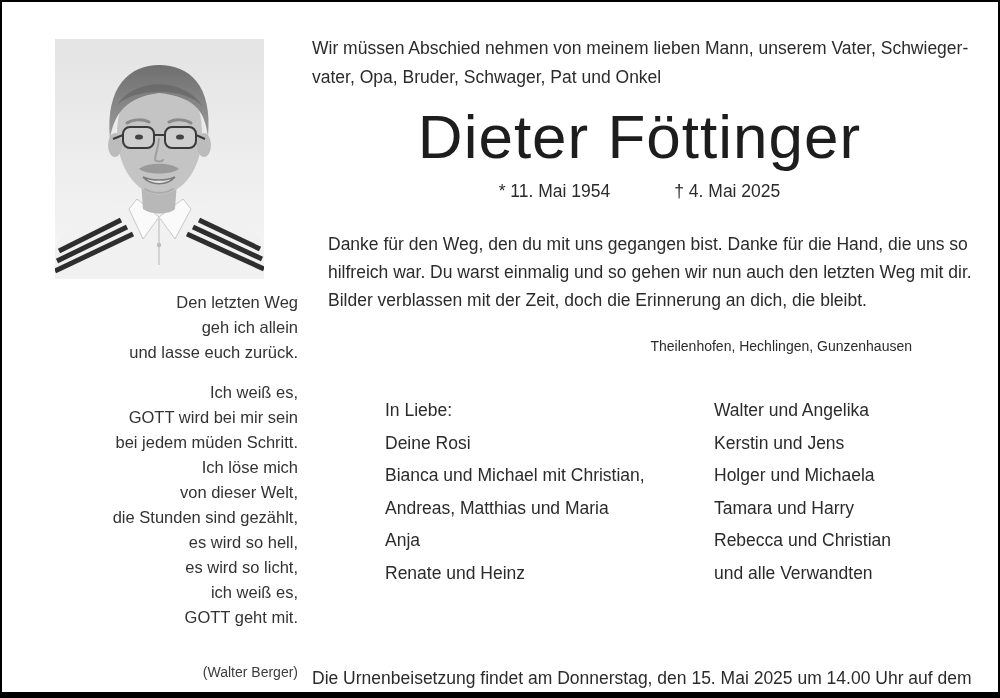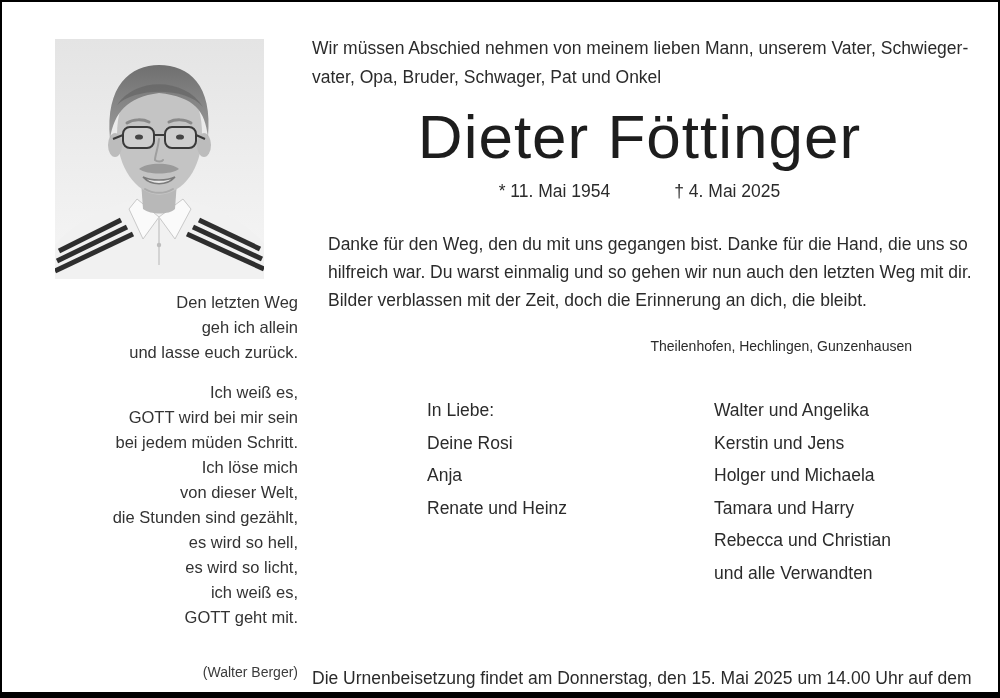--- a/index.html
+++ b/index.html
@@ -58,21 +58,21 @@
     position: absolute; left: 310px; top: 228px; width: 670px;
     font-size: 17.5px; line-height: 28px; margin-left: 16px;
   }
   .places {
     position: absolute; left: 310px; top: 336px; width: 600px;
     font-size: 14px;
     text-align: right;
   }
   .mourners-left {
     position: absolute; left: 383px; top: 392px; width: 302px;
-    font-size: 17.5px; line-height: 32.5px; margin-left: 42px;
+    font-size: 17.5px; line-height: 32.5px;
   }
   .mourners-right {
     position: absolute; left: 712px; top: 392px; width: 270px;
     font-size: 17.5px; line-height: 32.5px;
   }
   .announcement {
     position: absolute; left: 310px; top: 614px; width: 672px;
     font-size: 17.5px; line-height: 28px; margin-top: 48px;
   }
   .line { white-space: nowrap; }
@@ -180,20 +180,21 @@
     <div class="line">Danke für den Weg, den du mit uns gegangen bist. Danke für die Hand, die uns so</div>
     <div class="line">hilfreich war. Du warst einmalig und so gehen wir nun auch den letzten Weg mit dir.</div>
     <div class="line">Bilder verblassen mit der Zeit, doch die Erinnerung an dich, die bleibt.</div>
   </div>
 
   <div class="places">Theilenhofen, Hechlingen, Gunzenhausen</div>
 
   <div class="mourners-left">
     <div>In Liebe:</div>
     <div>Deine Rosi</div>
+    <div>Bianca und Michael mit Christian, Andreas, Matthias und Maria</div>
     <div>Anja</div>
     <div>Renate und Heinz</div>
   </div>
 
   <div class="mourners-right">
     <div>Walter und Angelika</div>
     <div>Kerstin und Jens</div>
     <div>Holger und Michaela</div>
     <div>Tamara und Harry</div>
     <div>Rebecca und Christian</div>

